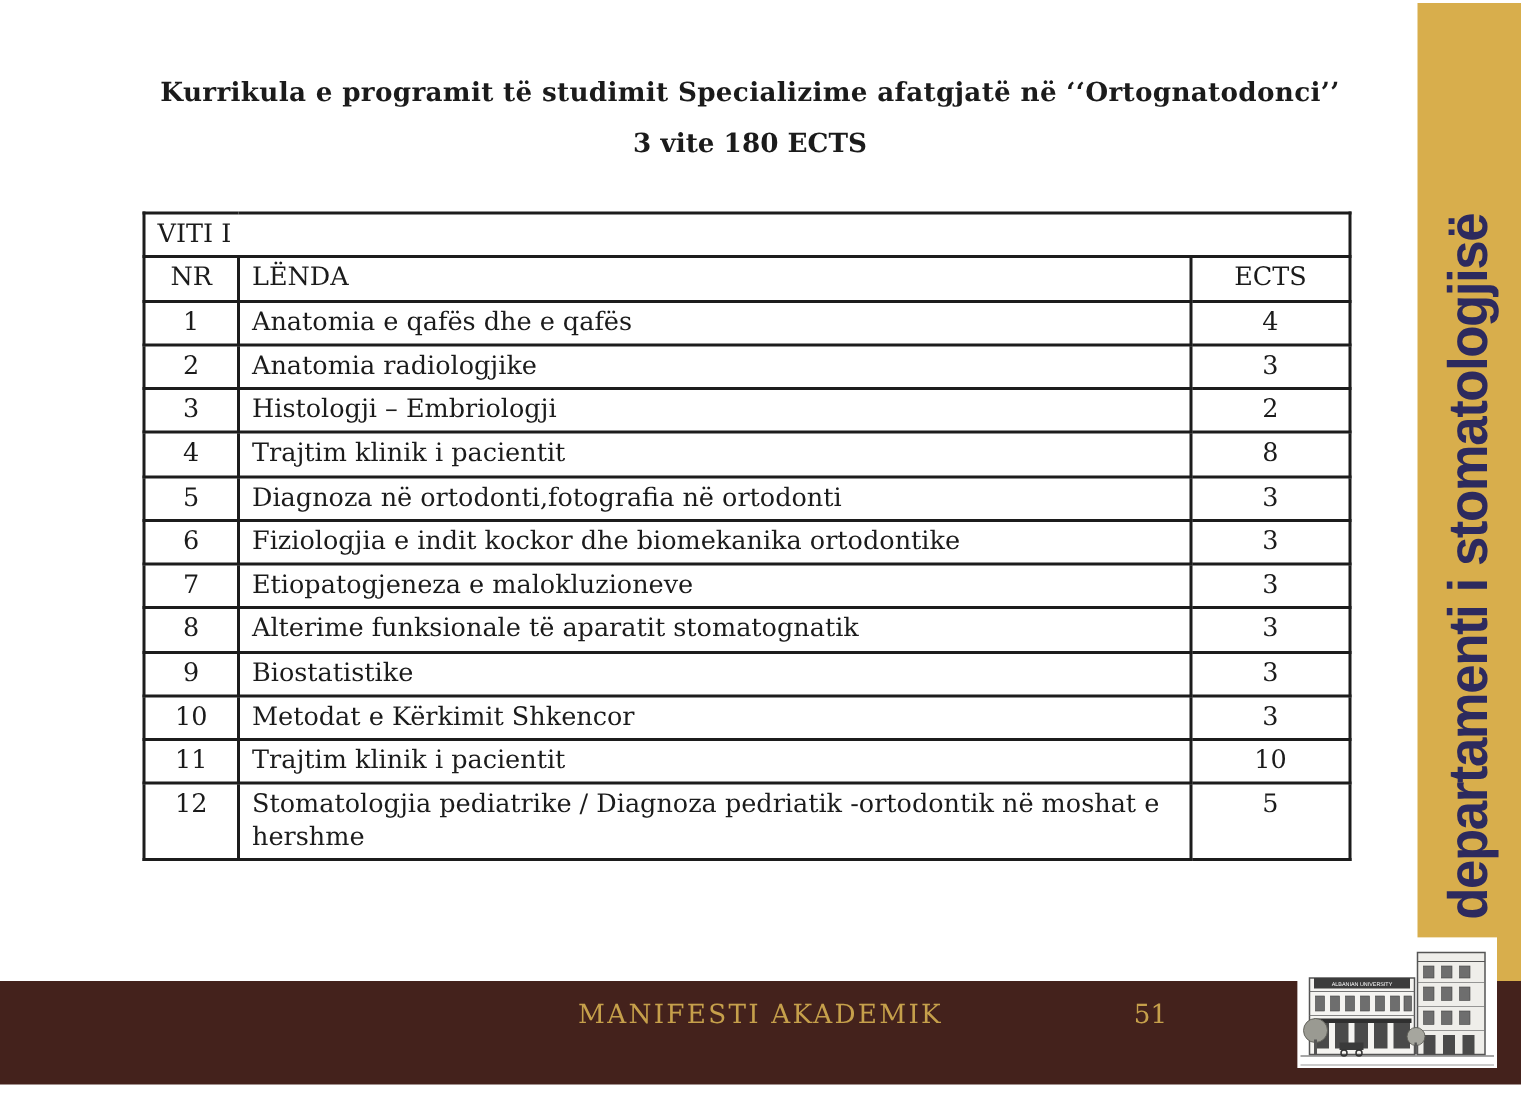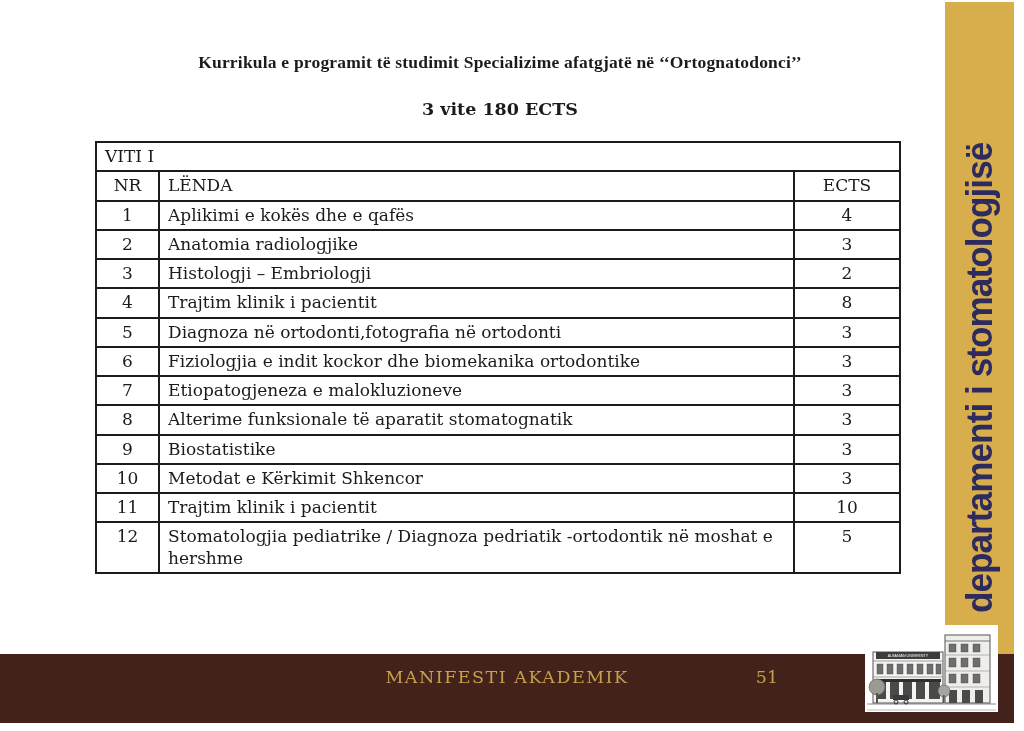--- a/index.html
+++ b/index.html
@@ -10,22 +10,22 @@
     --border:#1C1C1C;
     --text:#1B1B1B;
   }
   *{margin:0;padding:0;box-sizing:border-box;}
   html,body{width:1024px;height:731px;background:#fff;overflow:hidden;
     font-family:"DejaVu Serif","Liberation Serif",serif;color:var(--text);}
   .page{position:relative;width:1024px;height:731px;background:#fff;}
 
   
   .title-wrap{position:absolute;left:95px;top:52px;width:810px;text-align:center;}
-  .title-line1{font-weight:bold;font-size:17.5px;letter-spacing:.2px;font-family:Liberation Serif, serif;}
-  .title-line2{font-weight:bold;font-size:17.5px;margin-top:26px;}
+  .title-line1{font-weight:bold;font-size:17.5px;letter-spacing:.2px;}
+  .title-line2{font-weight:bold;font-size:17.5px;margin-top:14px;}
 
   
   table.curriculum{position:absolute;left:95px;top:141px;width:806px;
     border-collapse:collapse;font-size:17px;}
   table.curriculum td,table.curriculum th{border:2px solid var(--border);
     padding:3px 8px;vertical-align:top;line-height:1.25;font-weight:normal;text-align:left;}
   .col-nr{width:63px;text-align:center !important;}
   .col-ects{width:106px;text-align:center !important;}
   .year-cell{height:28px;}
   th.head-lenda,th.head-ects{font-weight:bold;}
@@ -71,21 +71,21 @@
       </tr>
       <tr>
         <th class="col-nr">NR</th>
         <th class="head-lenda">LËNDA</th>
         <th class="col-ects head-ects">ECTS</th>
       </tr>
     </thead>
     <tbody>
     <tr>
       <td class="col-nr">1</td>
-      <td>Aplikimi e kokës dhe e qafës</td>
+      <td>Anatomia e qafës dhe e qafës</td>
       <td class="col-ects">4</td>
     </tr>
 
     <tr>
       <td class="col-nr">2</td>
       <td>Anatomia radiologjike</td>
       <td class="col-ects">3</td>
     </tr>
 
     <tr>

